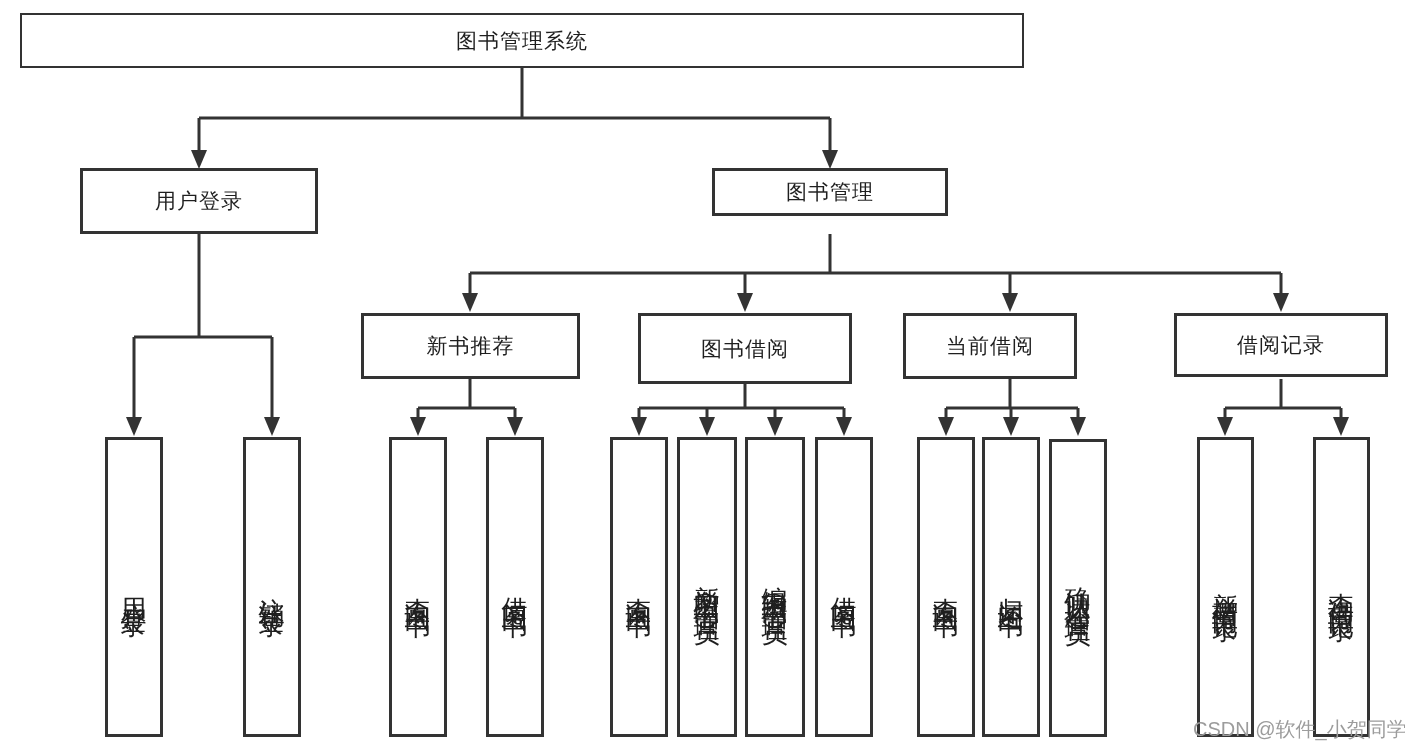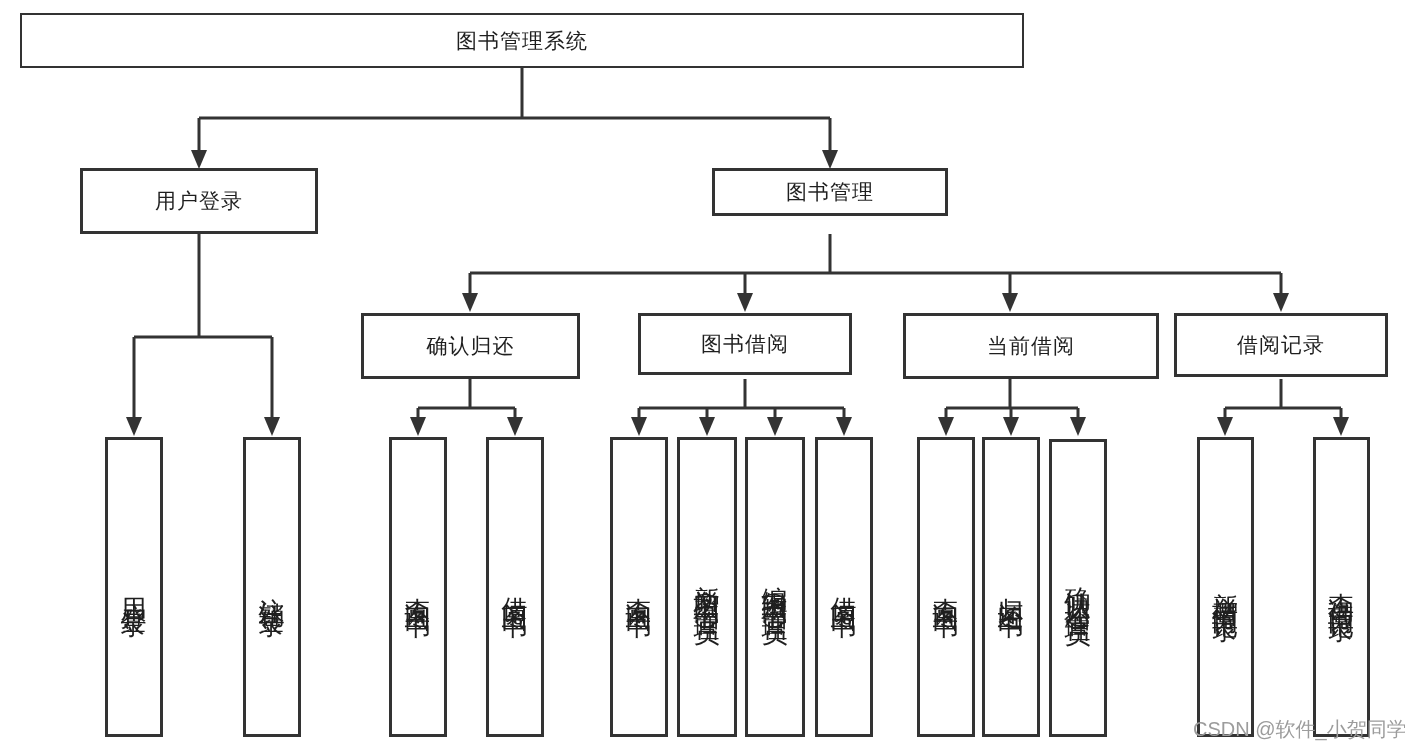--- a/index.html
+++ b/index.html
@@ -92,26 +92,26 @@
   </div>
 
   <div class="box h" style="left:80px;top:168px;width:238px;height:66px">
     <span>用户登录</span>
   </div>
   <div class="box h" style="left:712px;top:168px;width:236px;height:48px">
     <span>图书管理</span>
   </div>
 
   <div class="box h" style="left:361px;top:313px;width:219px;height:66px">
-    <span>确认归还</span>
+    <span>新书推荐</span>
   </div>
-  <div class="box h" style="left:638px;top:313px;width:214px;height:62px">
+  <div class="box h" style="left:638px;top:313px;width:214px;height:71px">
     <span>图书借阅</span>
   </div>
-  <div class="box h" style="left:903px;top:313px;width:256px;height:66px">
+  <div class="box h" style="left:903px;top:313px;width:174px;height:66px">
     <span>当前借阅</span>
   </div>
   <div class="box h" style="left:1174px;top:313px;width:214px;height:64px">
     <span>借阅记录</span>
   </div>
 
   <div class="box v" style="left:105px;top:437px;width:58px;height:300px">
     <span>用户登录</span>
   </div>
   <div class="box v" style="left:243px;top:437px;width:58px;height:300px">

